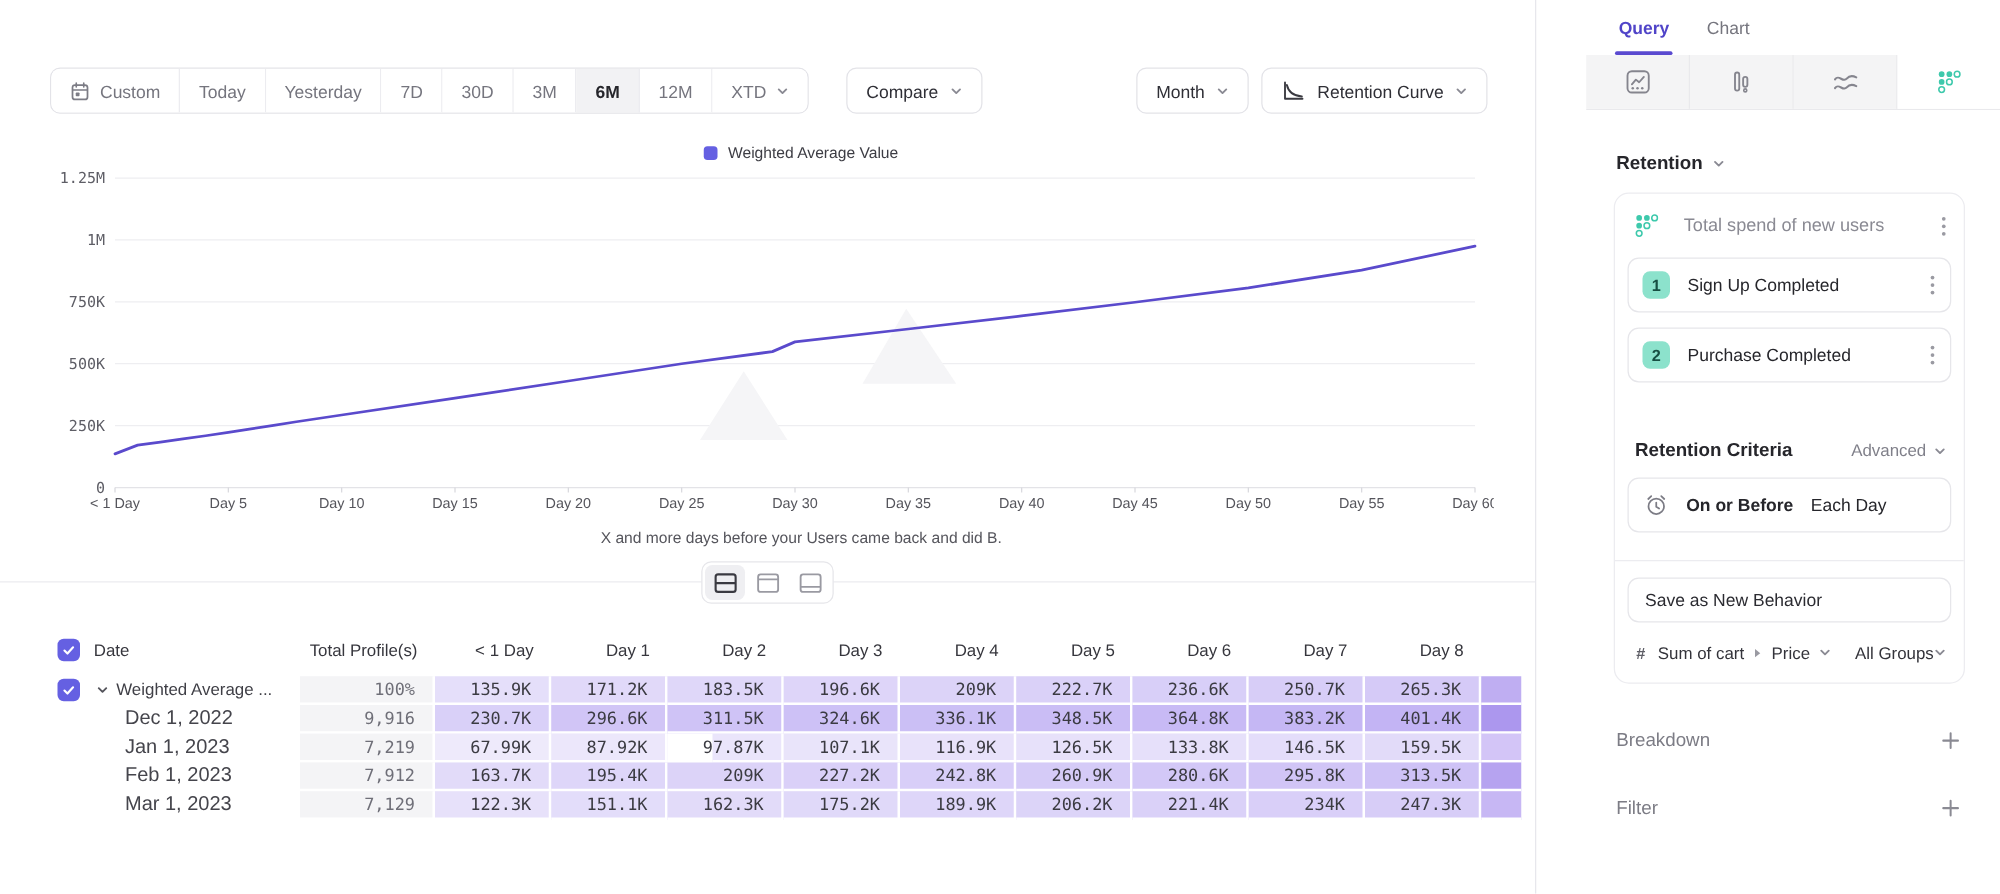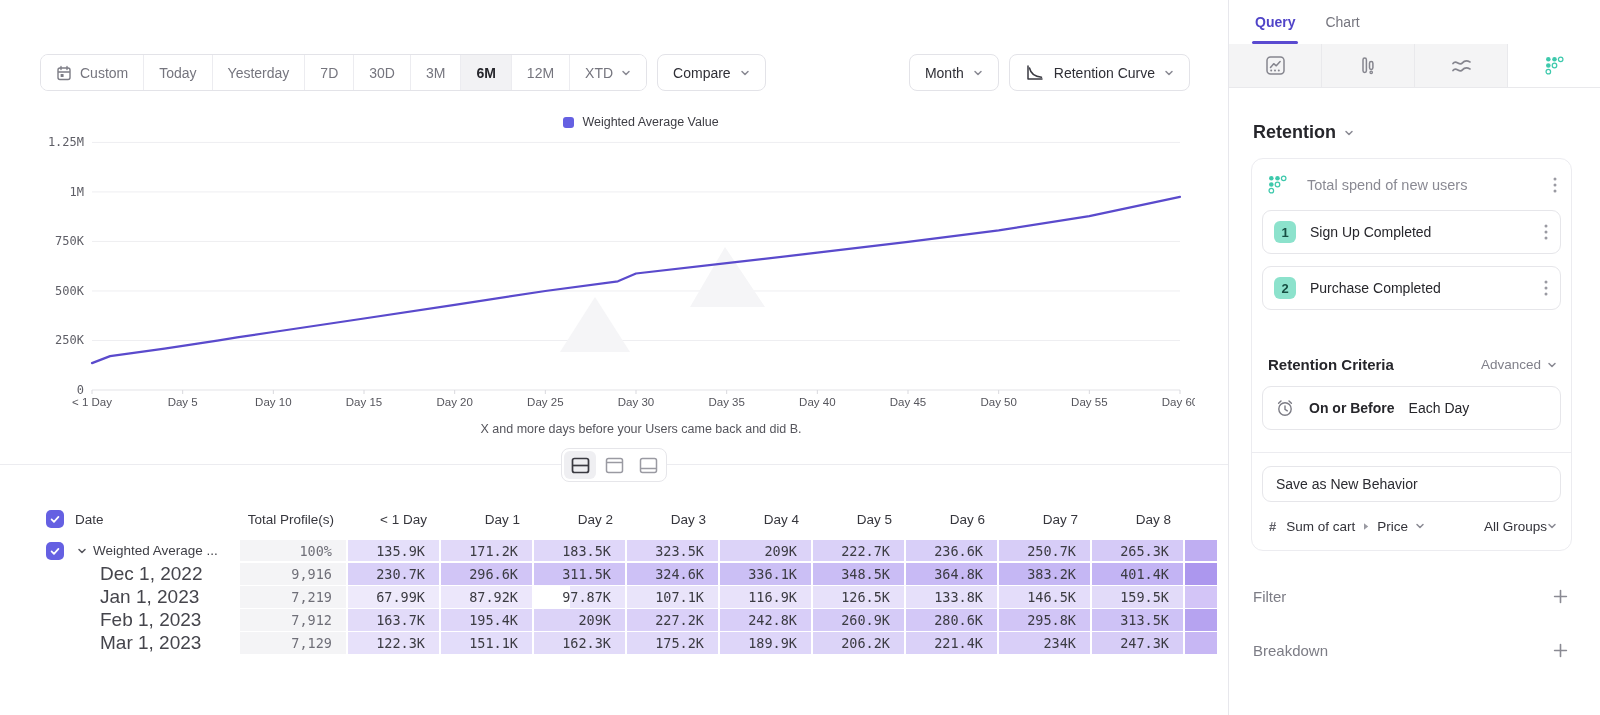--- a/index.html
+++ b/index.html
@@ -4,32 +4,32 @@
 <style>
   * { box-sizing: border-box; }
   html,body { margin:0; padding:0; }
   body {
     width:1600px; height:715px; overflow:hidden; background:#fff;
     font-family:"Liberation Sans","DejaVu Sans",sans-serif; color:#2f2f36;
     -webkit-font-smoothing:antialiased;
   }
   .app { display:flex; width:1600px; height:715px; }
   .main { position:relative; width:1228px; flex:0 0 1228px; }
-  .panel { flex:1; border-left:1px solid #e7e7ec; background:#fff; }
+  .panel { flex:1; border-left:1px solid #e7e7ec; background:#fff;padding-left:40px; }
 
   
   .toolbar { display:flex; align-items:center; margin:54px 38px 0 40px; height:37px; }
   .seg { display:flex; border:1px solid #e3e3e8; border-radius:8px; overflow:hidden; background:#fff; height:37px; }
   .seg-btn { display:flex; align-items:center; gap:8px; padding:0 15px; font-size:14px; color:#75757e;
     border-right:1px solid #ececf0; background:#fff; cursor:pointer; white-space:nowrap; }
   .seg-btn:last-child { border-right:none; }
   .seg-btn.active { background:#f2f2f4; color:#26262b; font-weight:700; }
   .btn { display:flex; align-items:center; gap:9px; height:37px; padding:0 15px; border:1px solid #e3e3e8;
     border-radius:8px; background:#fff; font-size:14px; color:#2f2f36; cursor:pointer; white-space:nowrap; }
-  .compare { margin-left:10px; }
+  .compare { margin-left:30px; }
   .toolbar-right { margin-left:auto; display:flex; gap:10px; }
   .icon-gray { color:#7c7c85; display:flex; align-items:center; }
   .chev { color:#8a8a93; display:flex; align-items:center; }
 
   
   .legend { width:1163px; margin:24px 0 0 32px; padding-left:55px; display:flex; justify-content:center;
     align-items:center; gap:8px; font-size:12.5px; color:#3d3d44; }
   .swatch { width:11px; height:11px; border-radius:3px; }
   .chart-wrap { margin:4px 0 0 32px; }
   .caption { width:1163px; margin-left:32px; padding-left:55px; text-align:center; font-size:12.5px; color:#55555c; }
@@ -49,37 +49,37 @@
   .trow.header { height:42px; align-items:center; }
   .hcell { font-size:13.5px; color:#36363d; display:flex; align-items:center; justify-content:flex-end; padding-right:14px; }
   .hcell.name-h { justify-content:flex-start; padding:0 0 0 6px; font-weight:500; gap:11px; }
   .trow.data { height:23px; }
   .cell { display:flex; align-items:center; justify-content:flex-end; padding-right:14px;
     font-family:"DejaVu Sans Mono",monospace; font-size:13.5px; color:#3b3b42;
     border-right:2px solid #fff; border-bottom:2px solid #fff; }
   .cell.total { background:#f4f4f6; color:#6f6f78; }
   .namecell { display:flex; align-items:center; padding-left:6px; border-bottom:2px solid #fff; }
   .namecell .lbl { font-size:13.5px; color:#3f3f46; white-space:nowrap; }
-  .datecell { display:flex; align-items:center; padding-left:60px; font-size:19px; color:#45454c; border-bottom:2px solid #fff; }
+  .datecell { display:flex; align-items:center; padding-left:60px; font-size:16px; color:#45454c; border-bottom:2px solid #fff; }
   .strip { border-bottom:2px solid #fff; }
   .cb { width:18px; height:18px; border-radius:5px; display:flex; align-items:center; justify-content:center; cursor:pointer; flex:0 0 18px; }
   .row-chev { color:#55555c; margin:0 6px 0 13px; display:flex; }
 
   
   .panel-tabs { display:flex; gap:30px; padding-left:26px; height:44px; align-items:stretch; }
   .ptab { position:relative; display:flex; align-items:center; font-size:14px; color:#75757e; cursor:pointer; }
   .ptab.active { color:#5044c8; font-weight:700; }
   .ptab .underline { position:absolute; bottom:0; left:-3px; right:-3px; height:3px; border-radius:2px; background:#5a4ad0; }
   .icon-tabs { display:flex; height:44px; border-bottom:1px solid #e9e9ec; }
   .itab { flex:1; display:flex; align-items:center; justify-content:center; background:#f4f4f5;
     border-right:1px solid #e9e9ec; color:#85858e; cursor:pointer; }
   .itab:last-child { border-right:none; }
   .itab.active { background:#fff; }
   .panel-body { padding:20px 28px 0 22px; }
-  .section-head { display:flex; align-items:center; gap:8px; font-size:18px; font-weight:700; color:#26262b;
+  .section-head { display:flex; align-items:center; gap:8px; font-size:15px; font-weight:700; color:#26262b;
     margin:14px 0 15px 2px; cursor:pointer; }
   .behavior-card { border:1px solid #ececf0; border-radius:12px; padding:12px 10px 0 10px; }
   .bc-head { display:flex; align-items:center; gap:20px; padding:4px 4px 16px 6px; color:#8a8a93; font-size:14.5px; }
   .kebab { margin-left:auto; color:#9a9aa2; display:flex; cursor:pointer; }
   .step { display:flex; align-items:center; gap:14px; height:44px; border:1px solid #e6e6ea; border-radius:9px;
     padding:0 12px 0 11px; margin-bottom:12px; background:#fff; }
   .badge { width:22px; height:22px; border-radius:6px; background:#8ce2cc; color:#174f43; font-size:13px;
     font-weight:700; display:flex; align-items:center; justify-content:center; }
   .step-label { font-size:14px; font-weight:500; color:#26262b; }
   .criteria-head { display:flex; align-items:center; margin:46px 4px 13px 6px; }
@@ -297,21 +297,21 @@
               <svg width="10" height="10" viewBox="0 0 10 10">
                 <path d="M2 3.5l3 3 3-3" fill="none" stroke="currentColor" stroke-width="1.5" stroke-linecap="round" stroke-linejoin="round"></path>
               </svg>
             </span>
             <span class="lbl">Weighted Average ...</span>
           </div>
           <div class="cell total">100%</div>
           <div class="cell" style="background: rgb(229, 223, 250);">135.9K</div>
           <div class="cell" style="background: rgb(225, 217, 249);">171.2K</div>
           <div class="cell" style="background: rgb(223, 215, 249);">183.5K</div>
-          <div class="cell" style="background: rgb(222, 213, 249);">323.5K</div>
+          <div class="cell" style="background: rgb(222, 213, 249);">196.6K</div>
           <div class="cell" style="background: rgb(220, 211, 248);">209K</div>
           <div class="cell" style="background: rgb(218, 209, 248);">222.7K</div>
           <div class="cell" style="background: rgb(216, 207, 248);">236.6K</div>
           <div class="cell" style="background: rgb(215, 205, 247);">250.7K</div>
           <div class="cell" style="background: rgb(213, 202, 247);">265.3K</div>
           <div class="strip" style="background: rgb(191, 174, 242);"></div>
         </div>
         <div class="trow data">
           <div class="datecell">Dec 1, 2022</div>
           <div class="cell total">9,916</div>
@@ -537,30 +537,30 @@
             <span class="chev">
                 <svg width="10" height="10" viewBox="0 0 10 10">
                   <path d="M2 3.5l3 3 3-3" fill="none" stroke="currentColor" stroke-width="1.5" stroke-linecap="round" stroke-linejoin="round"></path>
                 </svg>
               </span>
           </span>
         </div>
       </div>
 
       <div class="add-row">
+        <span>Breakdown</span>
+        <span class="plus">
+            <svg width="15" height="15" viewBox="0 0 14 14">
+              <path d="M7 1.5v11M1.5 7h11" stroke="currentColor" stroke-width="1.5" stroke-linecap="round"></path>
+            </svg>
+          </span>
+      </div>
+      <div class="add-row">
         <span>Filter</span>
         <span class="plus">
             <svg width="15" height="15" viewBox="0 0 14 14">
               <path d="M7 1.5v11M1.5 7h11" stroke="currentColor" stroke-width="1.5" stroke-linecap="round"></path>
             </svg>
           </span>
       </div>
-      <div class="add-row">
-        <span>Breakdown</span>
-        <span class="plus">
-            <svg width="15" height="15" viewBox="0 0 14 14">
-              <path d="M7 1.5v11M1.5 7h11" stroke="currentColor" stroke-width="1.5" stroke-linecap="round"></path>
-            </svg>
-          </span>
-      </div>
     </div>
   </aside>
 </div>
 
 </body></html>

